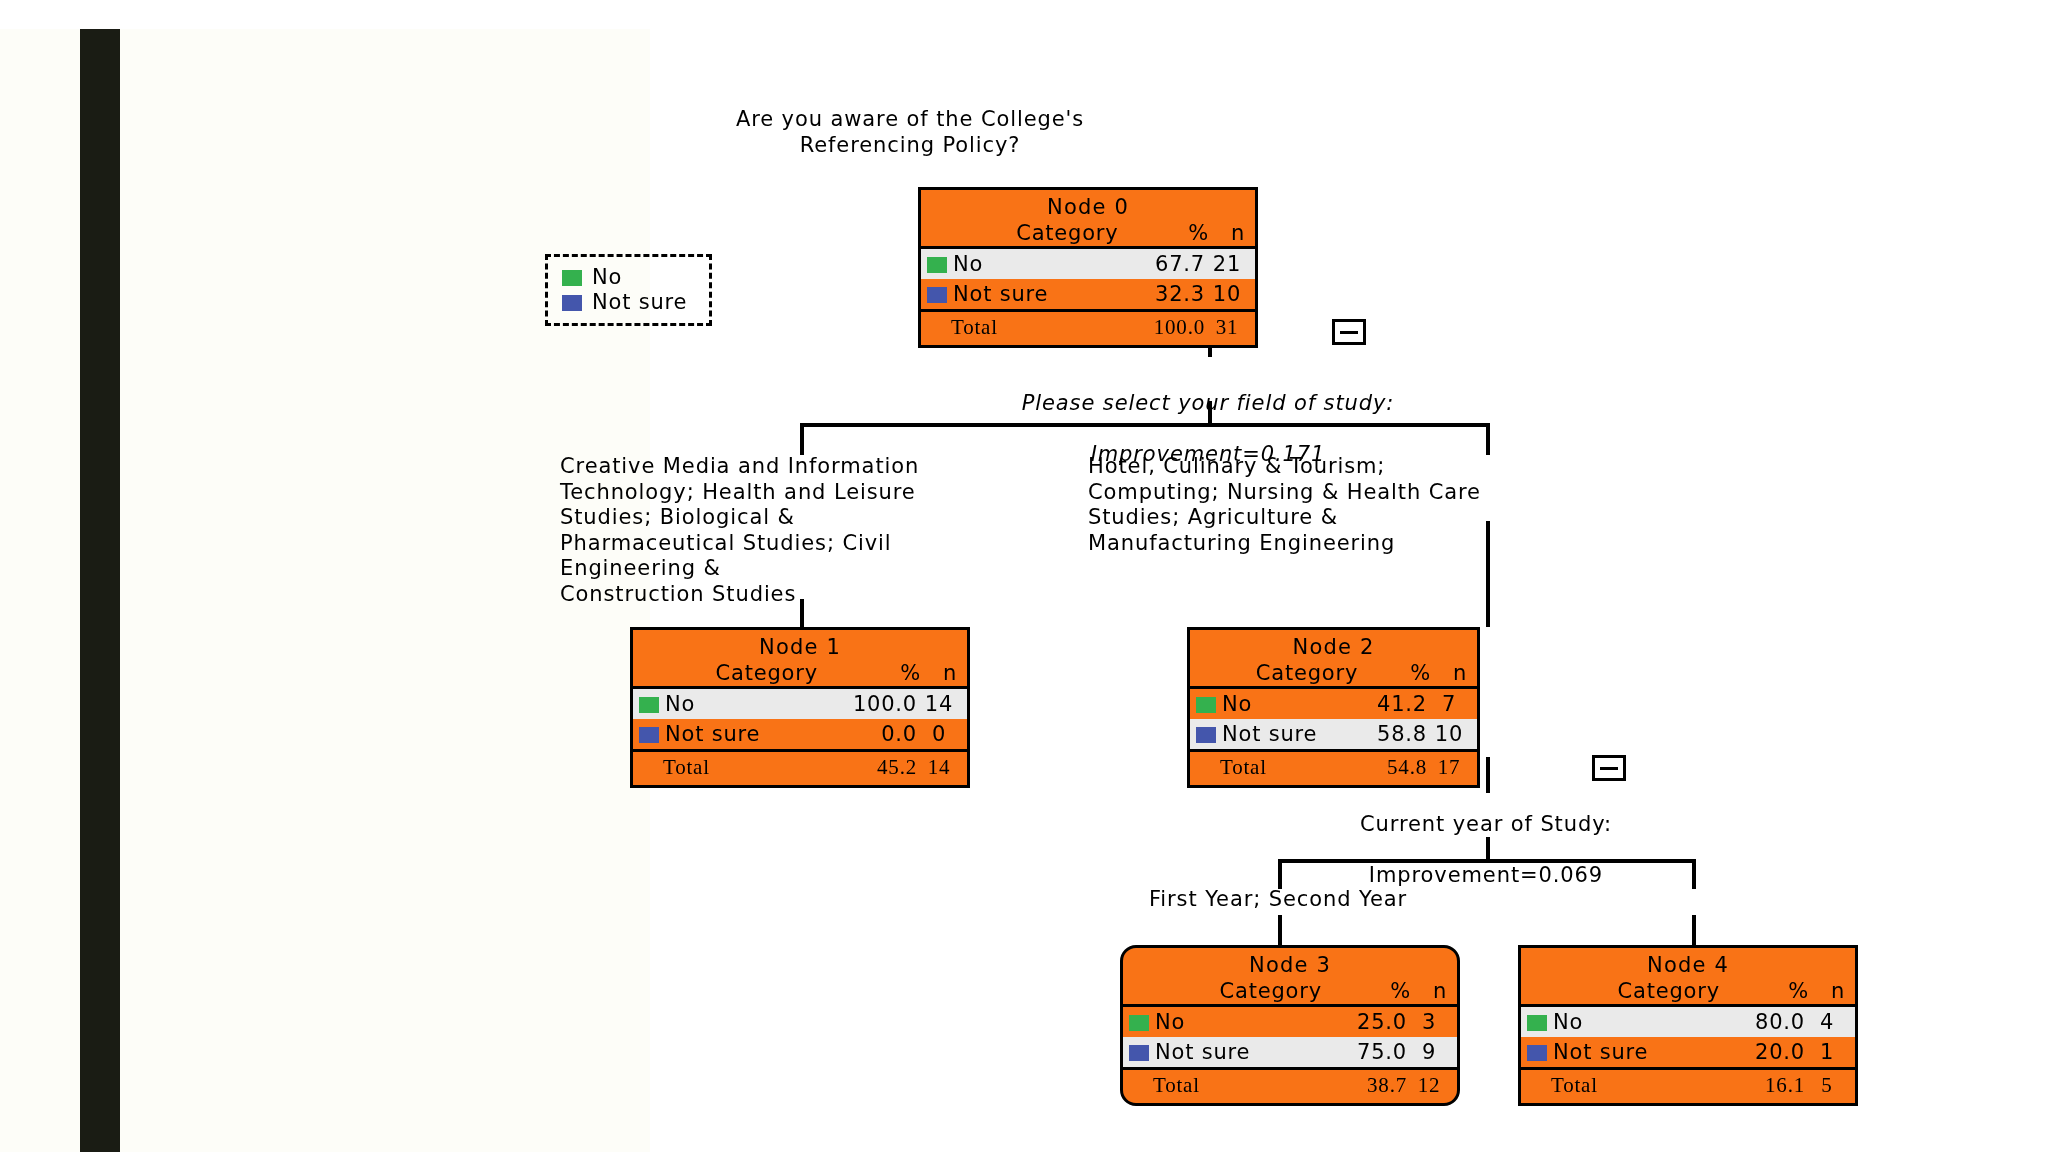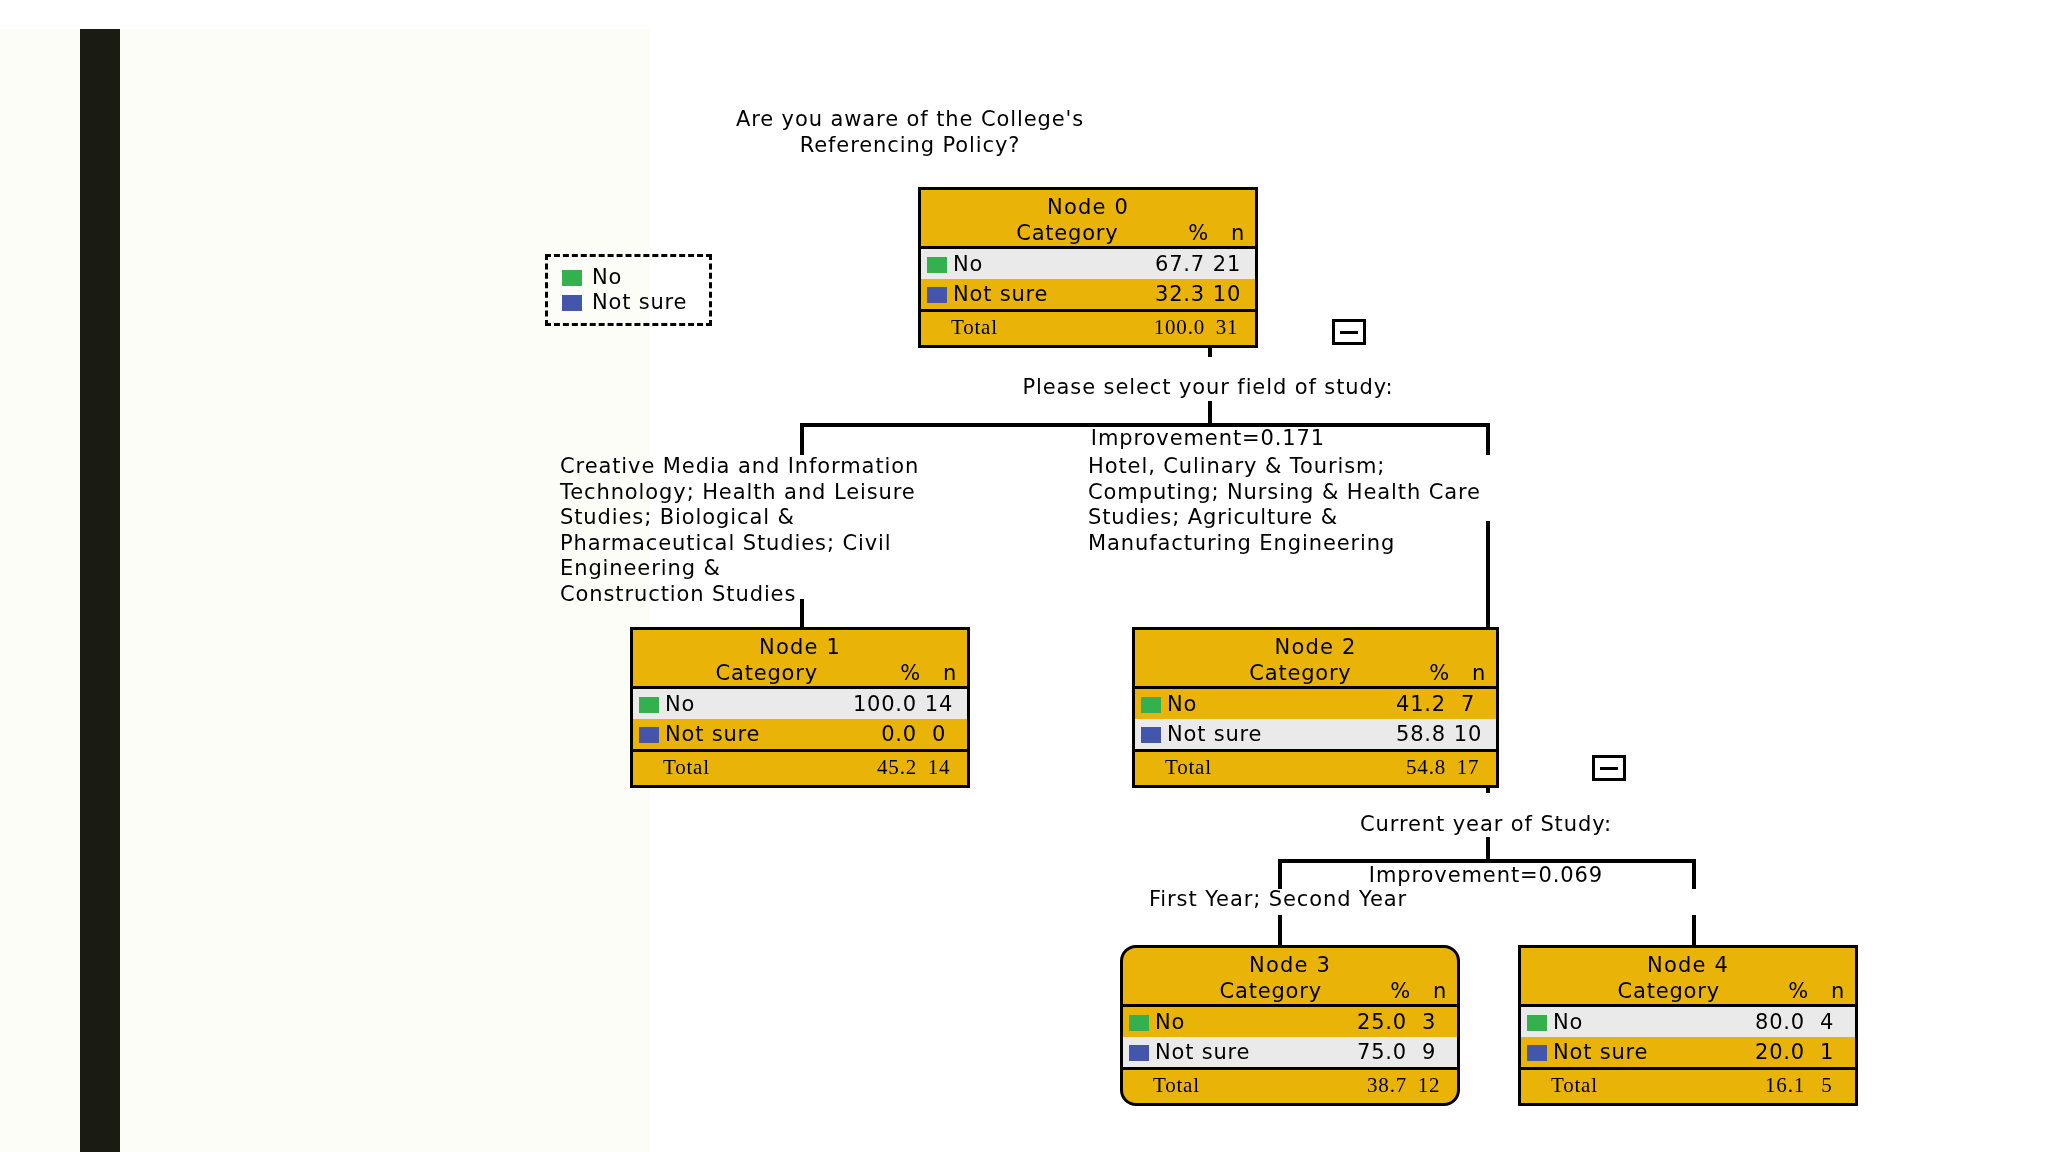--- a/index.html
+++ b/index.html
@@ -51,21 +51,21 @@
 
   
   .ln {
     position: absolute;
     background: #000000;
   }
 
   
   .node {
     position: absolute;
-    background: #eab308;
+    background: #f97316;
     border: 3px solid #000000;
     padding: 0;
   }
   .node-title {
     text-align: center;
     font-size: 21px;
     letter-spacing: 1.2px;
     color: #000;
     padding: 5px 0 2px 0;
   }
@@ -218,21 +218,21 @@
           <td class="cat-pct">100.0</td>
           <td class="cat-n">31</td>
         </tr>
       </tbody>
         </table>
     </div>
     <div class="collapse-btn" style="left:1212px; top:290px;">
       <span class="minus"></span>
     </div>
 
-    <div class="txt center" style="left:838px; top:320px; width:500px;">
+    <div class="txt center" style="left:838px; top:336px; width:500px;font-style:italic;">
       <div>Please select your field of study:</div>
       <div>Improvement=0.171</div>
     </div>
 
     <div class="txt left" style="left:440px; top:425px; width:470px;">Creative Media and Information
 Technology; Health and Leisure
 Studies; Biological &amp;
 Pharmaceutical Studies; Civil
 Engineering &amp;
 Construction Studies</div>
@@ -265,21 +265,21 @@
         </tr>
         <tr class="total-row">
           <td class="total-label" colspan="2">Total</td>
           <td class="cat-pct">45.2</td>
           <td class="cat-n">14</td>
         </tr>
       </tbody>
         </table>
     </div>
 
-    <div class="node" style="left:1012px; top:598px; width:367px;">
+    <div class="node" style="left:1067px; top:598px; width:293px;">
       <div class="node-title">Node 2</div>
       <table class="node-table">
         <tbody>
             <tr class="hdr-row">
           <th class="hdr-cat" colspan="2">Category</th>
           <th class="hdr-pct">%</th>
           <th class="hdr-n">n</th>
         </tr>
         <tr class="cat-row">
           <td class="sw-cell"><span class="swatch sw-green"></span></td>

